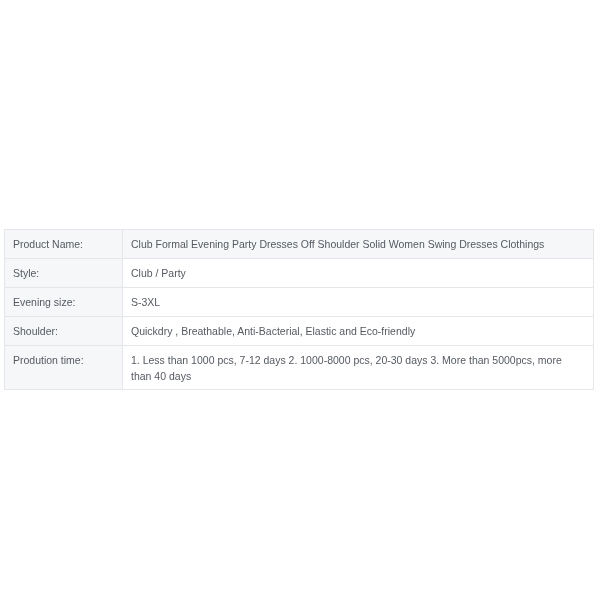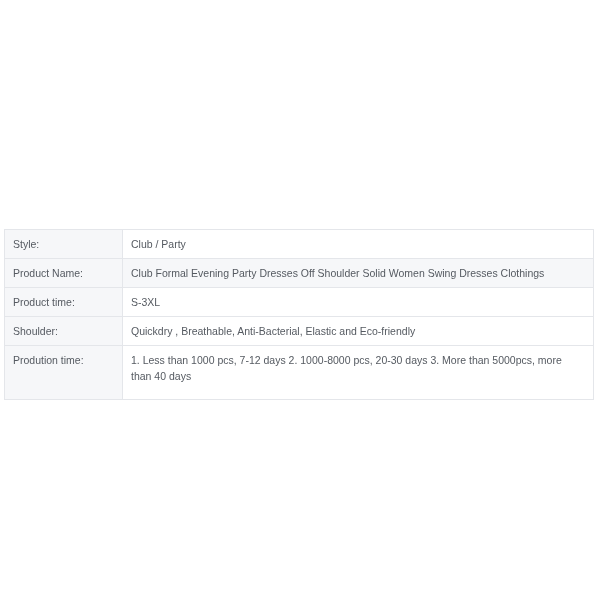--- a/index.html
+++ b/index.html
@@ -38,38 +38,38 @@
   .spec-table td.value {
     background: #ffffff;
   }
   .spec-table tr.first td.value {
     background: #f6f7f9;
   }
   .spec-table tr.row td {
     height: 12px;
   }
   .spec-table tr.tall td {
-    padding-bottom: 15px;
+    padding-bottom: 5px;
   }
 </style>
 </head>
 <body>
 
 <table class="spec-table">
   <tbody>
-    <tr class="row">
-      <td class="label">Style:</td>
-      <td class="value">Club / Party</td>
-    </tr>
     <tr class="row first">
       <td class="label">Product Name:</td>
       <td class="value">Club Formal Evening Party Dresses Off Shoulder Solid Women Swing Dresses Clothings</td>
     </tr>
     <tr class="row">
-      <td class="label">Product time:</td>
+      <td class="label">Style:</td>
+      <td class="value">Club / Party</td>
+    </tr>
+    <tr class="row">
+      <td class="label">Evening size:</td>
       <td class="value">S-3XL</td>
     </tr>
     <tr class="row">
       <td class="label">Shoulder:</td>
       <td class="value">Quickdry , Breathable, Anti-Bacterial, Elastic and Eco-friendly</td>
     </tr>
     <tr class="row tall">
       <td class="label">Prodution time:</td>
       <td class="value">1. Less than 1000 pcs, 7-12 days 2. 1000-8000 pcs, 20-30 days 3. More than 5000pcs, more than 40 days</td>
     </tr>

